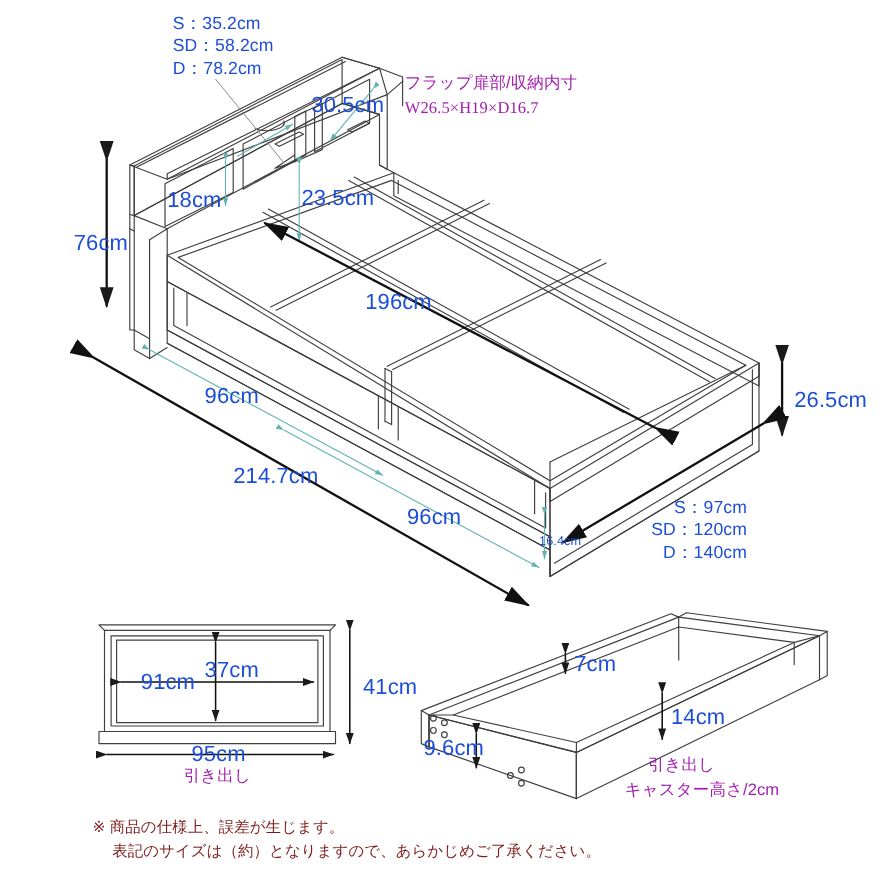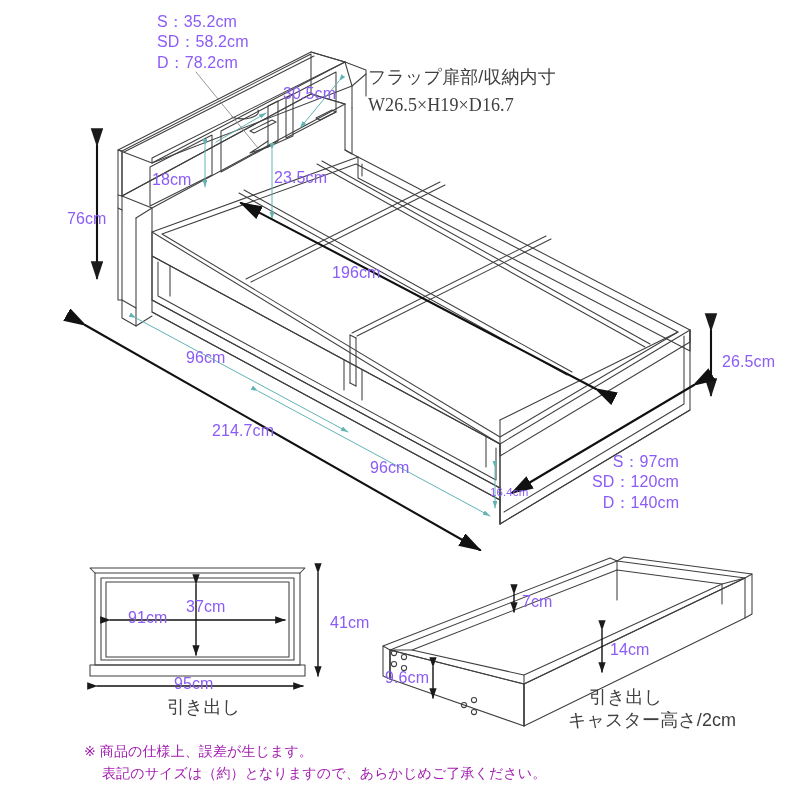--- a/index.html
+++ b/index.html
@@ -18,28 +18,28 @@
   #sheet {
     position: absolute;
     left: 0; top: 0;
     width: 800px;
     height: 800px;
   }
   svg { display: block; }
   .lbl {
     position: absolute;
     white-space: nowrap;
-    color: #8b5cf6;
+    color: #1d4ed8;
     line-height: 1.28;
     letter-spacing: 0.1px;
   }
-  .lbl-dim  { font-size: 16px; }
+  .lbl-dim  { font-size: 20px; }
   .lbl-spec { font-size: 16px; }
-  .lbl-jp   { font-size: 18px; color: #404040; }
-  .lbl-foot { font-size: 14px; color: #a21caf; line-height: 1.55; }
+  .lbl-jp   { font-size: 15px; color: #a21caf; }
+  .lbl-foot { font-size: 14px; color: #7f1d1d; line-height: 1.55; }
   .lbl-small{ font-size: 11.5px; }
 </style>
 </head>
 <body>
 
 <div id="sheet">
 
   <svg width="800" height="800" viewBox="0 0 800 800">
     <defs>
       <marker id="ah" markerWidth="9" markerHeight="9" refX="8" refY="3" orient="auto" markerUnits="strokeWidth">

